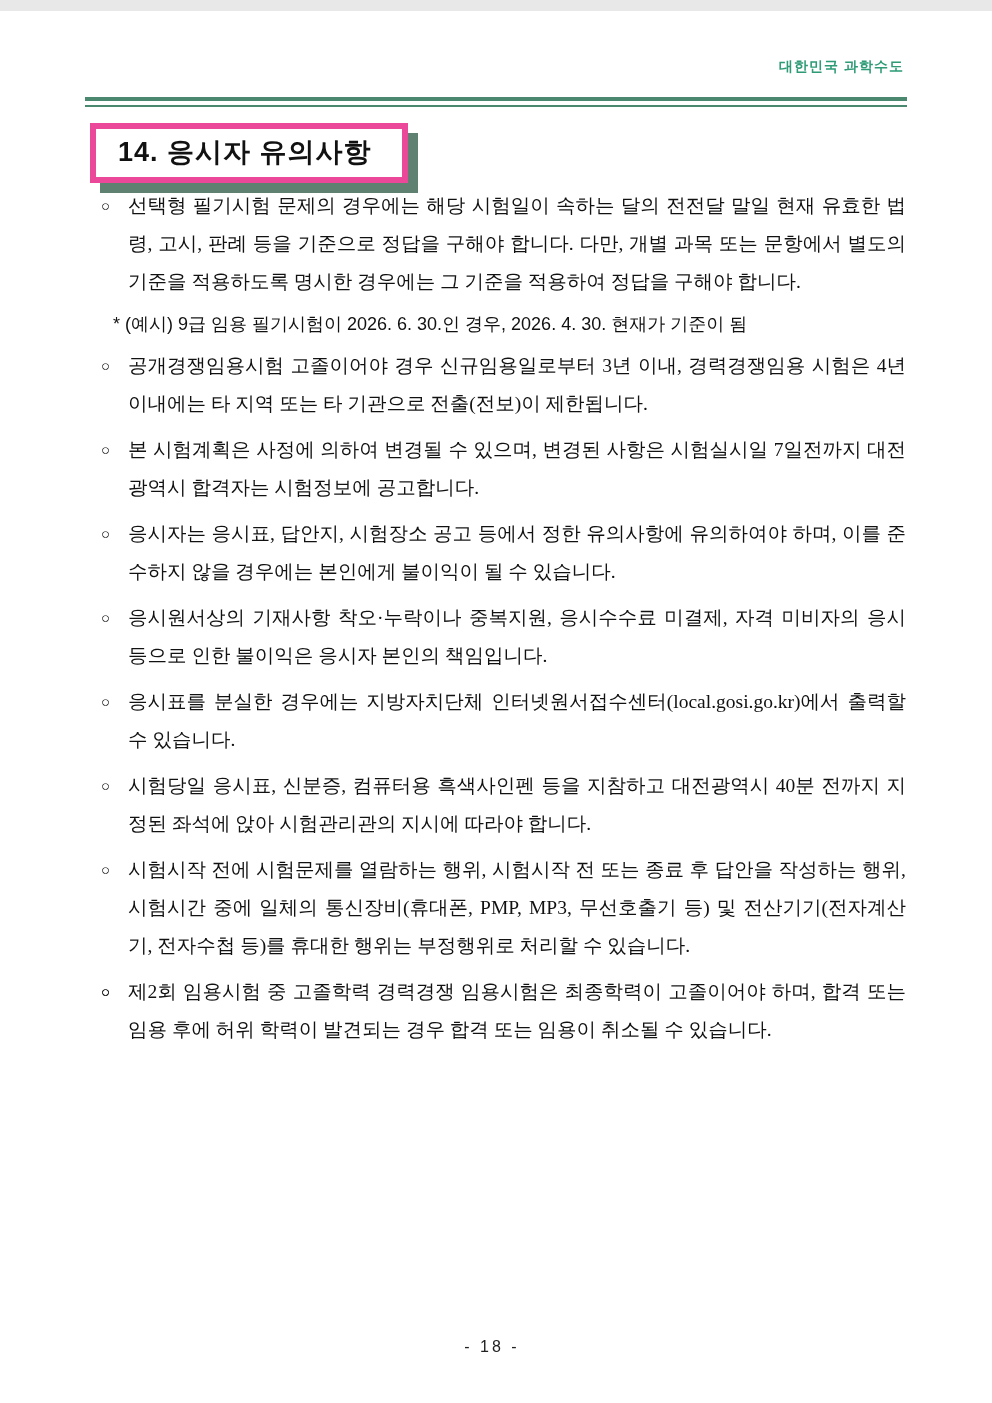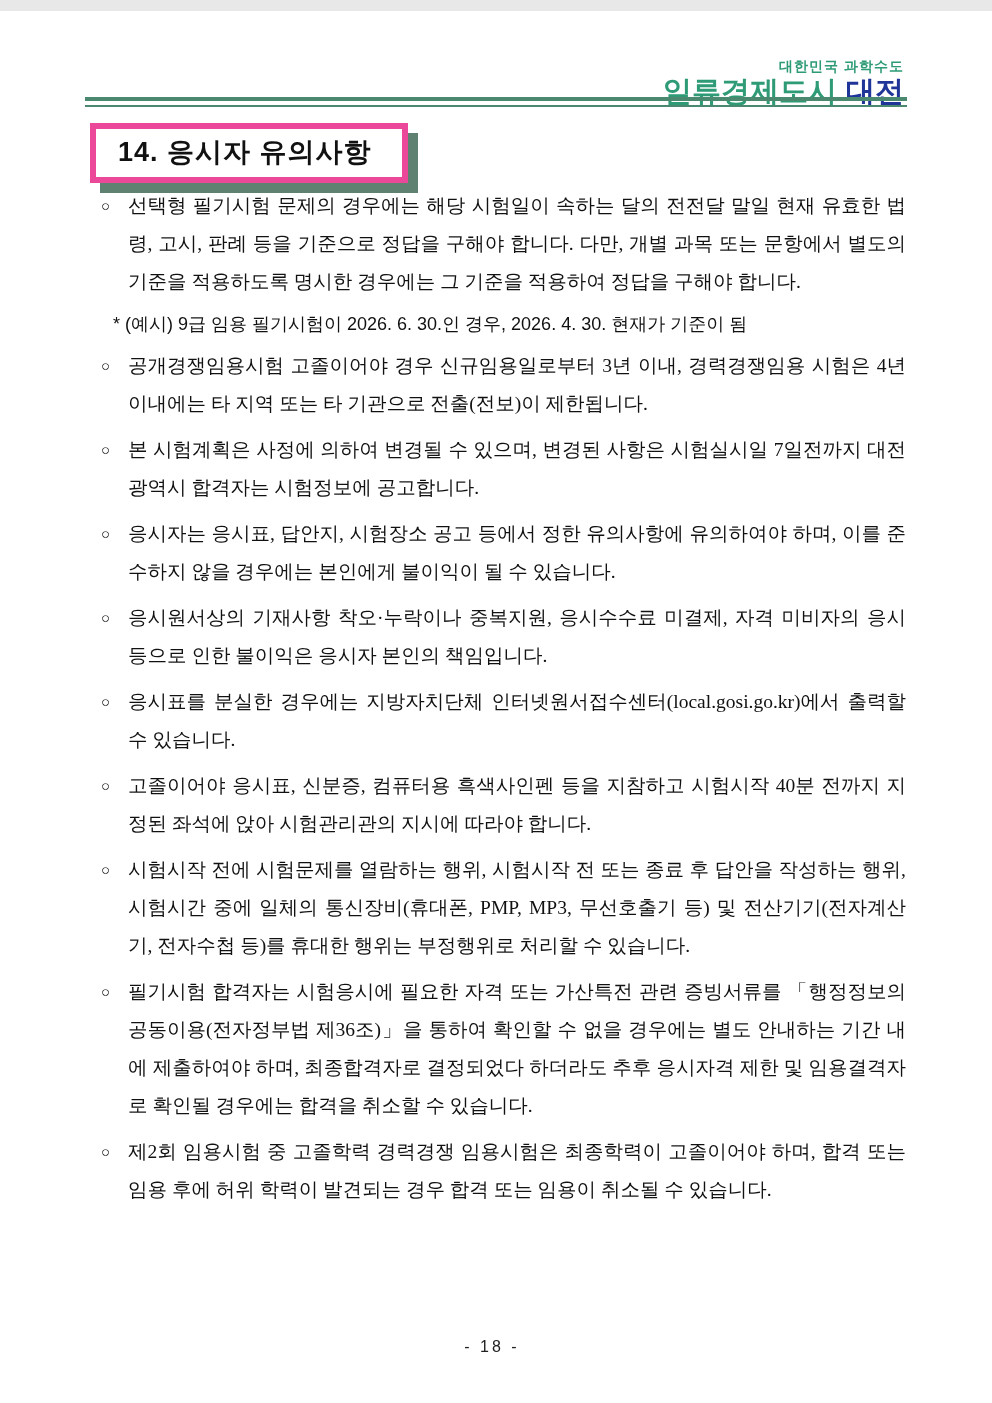--- a/index.html
+++ b/index.html
@@ -103,23 +103,20 @@
     color: #222222;
   }
 </style>
 </head>
 <body>
 
 <div class="page">
 
   <div class="logo">
     <div class="logo-top">대한민국 과학수도</div>
-    <div class="logo-main-line">
-      <span class="logo-main">일류경제도시</span><span class="logo-city">대전</span>
-    </div>
   </div>
 
   <div class="rule-thick"></div>
   <div class="rule-thin"></div>
 
   <div class="title-box">14. 응시자 유의사항</div>
 
   <div class="content">
 
     <div class="item">
@@ -148,31 +145,30 @@
       <span class="text">응시원서상의 기재사항 착오·누락이나 중복지원, 응시수수료 미결제, 자격 미비자의 응시 등으로 인한 불이익은 응시자 본인의 책임입니다.</span>
     </div>
 
     <div class="item">
       <span class="marker">○</span>
       <span class="text">응시표를 분실한 경우에는 지방자치단체 인터넷원서접수센터(local.gosi.go.kr)에서 출력할 수 있습니다.</span>
     </div>
 
     <div class="item">
       <span class="marker">○</span>
-      <span class="text">고졸이어야 응시표, 신분증, 컴퓨터용 흑색사인펜 등을 지참하고 시험시작 40분 전까지 지정된 좌석에 앉아 시험관리관의 지시에 따라야 합니다.</span>
+      <span class="text">시험당일 응시표, 신분증, 컴퓨터용 흑색사인펜 등을 지참하고 대전광역시 40분 전까지 지정된 좌석에 앉아 시험관리관의 지시에 따라야 합니다.</span>
     </div>
 
     <div class="item">
       <span class="marker">○</span>
       <span class="text">시험시작 전에 시험문제를 열람하는 행위, 시험시작 전 또는 종료 후 답안을 작성하는 행위, 시험시간 중에 일체의 통신장비(휴대폰, PMP, MP3, 무선호출기 등) 및 전산기기(전자계산기, 전자수첩 등)를 휴대한 행위는 부정행위로 처리할 수 있습니다.</span>
     </div>
 
     <div class="item">
       <span class="marker">○</span>
-      <span class="text">필기시험 합격자는 시험응시에 필요한 자격 또는 가산특전 관련 증빙서류를 「행정정보의 공동이용(전자정부법 제36조)」을 통하여 확인할 수 없을 경우에는 별도 안내하는 기간 내에 제출하여야 하며, 최종합격자로 결정되었다 하더라도 추후 응시자격 제한 및 임용결격자로 확인될 경우에는 합격을 취소할 수 있습니다.</span>
     </div>
 
     <div class="item">
       <span class="marker">○</span>
       <span class="text">제2회 임용시험 중 고졸학력 경력경쟁 임용시험은 최종학력이 고졸이어야 하며, 합격 또는 임용 후에 허위 학력이 발견되는 경우 합격 또는 임용이 취소될 수 있습니다.</span>
     </div>
 
   </div>
 
   <div class="page-number">- 18 -</div>

